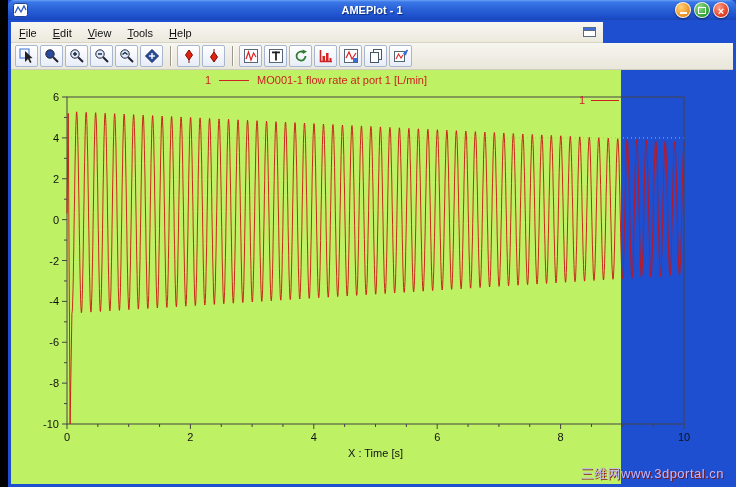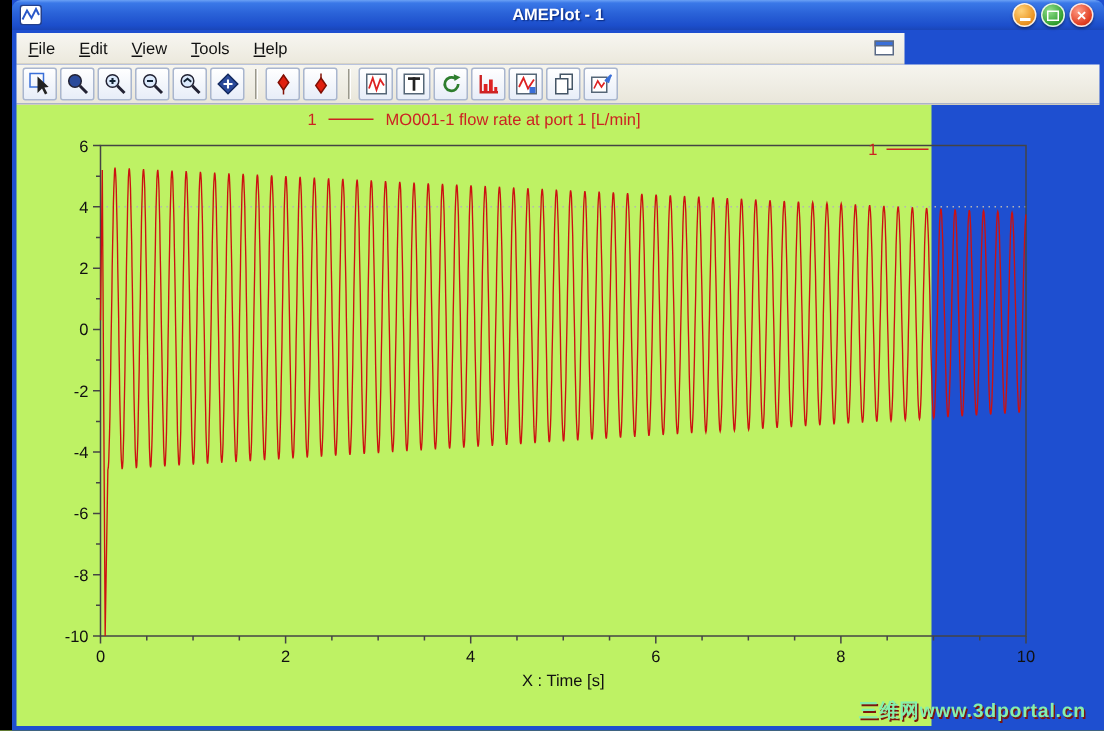--- a/index.html
+++ b/index.html
@@ -41,22 +41,22 @@
   .sep{width:0;height:20px;border-left:1px solid #9a988c;border-right:1px solid #ffffff;margin:0 5px;}
   
   .client{position:absolute;left:3px;top:70px;width:610px;height:414px;background:#bef264;}
   #plot-svg{position:absolute;left:0;top:0;font-family:"Liberation Sans",sans-serif;}
   .legend{position:absolute;top:4px;left:0;width:100%;text-align:center;
      color:#cc2222;font-size:11px;z-index:2;}
   .lg-dash{display:inline-block;width:30px;height:0;border-top:1px solid #cc2222;
      vertical-align:middle;margin:0 8px 2px 8px;}
   .lg-dash.short{width:28px;margin:0 0 2px 6px;}
   .right-marker{position:absolute;top:24px;right:2px;color:#cc2222;font-size:11px;z-index:2;}
-  .watermark{position:absolute;right:12px;bottom:4px;font-size:13px;font-weight:bold;
-     color:#86efac;text-shadow:1px 1px 0 #7e150c;letter-spacing:.5px;z-index:3;}
+  .watermark{position:absolute;right:12px;bottom:4px;font-size:13px;font-weight:normal;
+     color:#c4b5fd;text-shadow:1px 1px 0 #7e150c;letter-spacing:.5px;z-index:3;}
 </style>
 </head>
 <body>
 
 <div class="window">
 
   <div class="titlebar">
     <span class="app-icon">
       <svg width="15" height="14">
           <rect x="0.5" y="0.5" width="14" height="13" rx="2" fill="#fff" stroke="#24408c"></rect>

